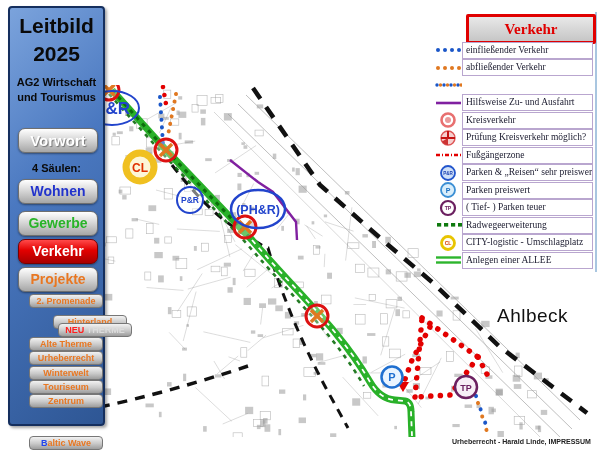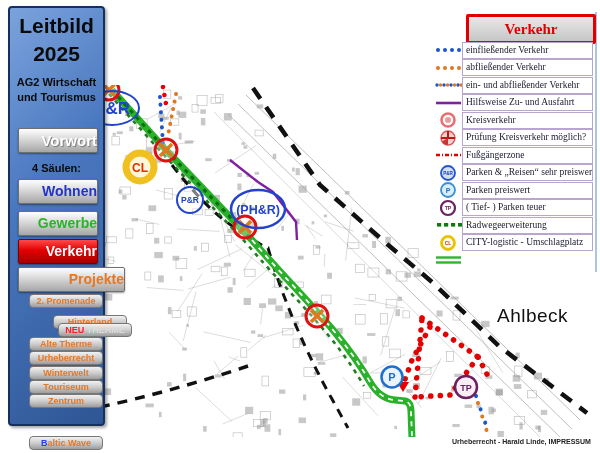--- a/index.html
+++ b/index.html
@@ -8,24 +8,24 @@
   
   .sidebar{position:absolute;left:8px;top:6px;width:97px;height:420px;
            background:linear-gradient(135deg,#7ba3dc 0%,#4a78c0 40%,#2e5694 100%);
            border:2px solid #152f5e;border-radius:4px;box-sizing:border-box;
            box-shadow:2px 2px 3px rgba(0,0,0,.35);}
   .sb-title{position:absolute;left:0;width:100%;text-align:center;color:#0a0a0a;font-weight:bold;}
   .t1{top:6px;font-size:21px;}
   .t2{top:34px;font-size:21px;}
   .t3{top:68px;font-size:11px;}
   .t4{top:83px;font-size:11px;}
-  .btn{position:absolute;left:8px;width:78px;height:23px;border-radius:2px;
+  .btn{position:absolute;left:8px;width:78px;height:23px;border-radius:7px;
        background:linear-gradient(180deg,#ffffff 0%,#d8d8d8 45%,#a6a6a6 100%);
        border:1px solid #6f6f6f;box-shadow:0 1px 2px rgba(0,0,0,.4);
-       text-align:right;font-weight:bold;font-size:14px;line-height:23px;cursor:pointer;}
+       text-align:center;font-weight:bold;font-size:14px;line-height:23px;cursor:pointer;}
   .btn-vorwort{top:120px;color:#ffffff;font-size:15px;text-shadow:1px 1px 1px #777;}
   .lbl-saeulen{position:absolute;top:154px;left:0;width:100%;text-align:center;
                font-size:11px;font-weight:bold;color:#0a0a0a;}
   .btn-red{background:linear-gradient(180deg,#ff4a4a 0%,#e20000 45%,#a80000 100%);
            border:1px solid #7a0000;color:#fff;}
   .sm-btn{position:absolute;left:19px;width:72px;height:12px;border-radius:4px;
           background:linear-gradient(180deg,#f2f2f2 0%,#c9c9c9 55%,#9d9d9d 100%);
           border:1px solid #777;font-size:9px;font-weight:bold;line-height:12px;
           text-align:center;color:#e87722;cursor:pointer;white-space:nowrap;overflow:hidden;}
   .btn-weitere{top:420px;height:16px;line-height:16px;font-size:10px;border-radius:6px;}
@@ -416,21 +416,21 @@
     <div class="sb-title t1">Leitbild</div>
     <div class="sb-title t2">2025</div>
     <div class="sb-title t3">AG2 Wirtschaft</div>
     <div class="sb-title t4">und Tourismus</div>
     <div class="btn btn-vorwort">Vorwort</div>
     <div class="lbl-saeulen">4 Säulen:</div>
     <div id="pillars">
         <div class="btn" style="top: 171px; color: rgb(34, 51, 204);">Wohnen</div>
         <div class="btn" style="top: 203px; color: rgb(40, 180, 40);">Gewerbe</div>
         <div class="btn btn-red" style="top: 231px; color: rgb(255, 255, 255);">Verkehr</div>
-        <div class="btn" style="top: 259px; color: rgb(232, 119, 34); padding-left: 27px;">Projekte</div>
+        <div class="btn" style="top: 259px; color: rgb(232, 119, 34);">Projekte</div>
       </div>
     <div id="projects">
         <div class="sm-btn" style="top: 286px;"><span style="color: rgb(232, 119, 34);">2. Promenade</span></div>
         <div class="sm-btn" style="top: 307px; margin-left: 24px;"><span style="color: rgb(232, 119, 34);">Hinterland</span></div>
         <div class="sm-btn" style="top: 314.6px; margin-left: 29px;"><span style="color: rgb(255, 31, 31);">NEU </span><span style="color: rgb(220, 220, 220);">THERME</span></div>
         <div class="sm-btn" style="top: 328.9px;"><span style="color: rgb(232, 119, 34);">Alte  Therme</span></div>
         <div class="sm-btn" style="top: 343.2px;"><span style="color: rgb(232, 119, 34);">Urheberrecht</span></div>
         <div class="sm-btn" style="top: 357.5px;"><span style="color: rgb(232, 119, 34);">Winterwelt</span></div>
         <div class="sm-btn" style="top: 371.8px;"><span style="color: rgb(232, 119, 34);">Touriseum</span></div>
         <div class="sm-btn" style="top: 386.1px;"><span style="color: rgb(232, 119, 34);">Zentrum</span></div>
@@ -462,21 +462,20 @@
         <span class="lg-icon"><svg width="27" height="18" viewBox="0 0 27 18">
             <circle cx="2" cy="9" r="1.7" fill="#1a56c8"></circle>
             <circle cx="5.5" cy="9" r="1.7" fill="#e07820"></circle>
             <circle cx="9" cy="9" r="1.7" fill="#1a56c8"></circle>
             <circle cx="12.5" cy="9" r="1.7" fill="#e07820"></circle>
             <circle cx="16" cy="9" r="1.7" fill="#1a56c8"></circle>
             <circle cx="19.5" cy="9" r="1.7" fill="#e07820"></circle>
             <circle cx="23" cy="9" r="1.7" fill="#1a56c8"></circle>
             <circle cx="26" cy="9" r="1.7" fill="#e07820"></circle>
           </svg></span>
-        <span class="lg-box">ein- und abfließender Verkehr</span>
       </div>
       <div class="lg-row" style="top: 52.5px;">
         <span class="lg-icon"><svg width="27" height="18" viewBox="0 0 27 18">
             <line x1="1" y1="9" x2="26" y2="9" stroke="#8020a0" stroke-width="2.6"></line>
           </svg></span>
         <span class="lg-box">Hilfsweise Zu- und Ausfahrt</span>
       </div>
       <div class="lg-row" style="top: 70px;">
         <span class="lg-icon"><svg width="27" height="18" viewBox="0 0 27 18">
             <circle cx="13" cy="9" r="6.5" fill="#fff" stroke="#e87070" stroke-width="2.6"></circle>
@@ -534,18 +533,19 @@
             <circle cx="13" cy="9" r="6.5" fill="#fffef2" stroke="#e8c400" stroke-width="2.8"></circle>
             <text x="13" y="11" text-anchor="middle" font-size="5" font-weight="bold" fill="#d93600" font-family="Liberation Sans,sans-serif">CL</text>
           </svg></span>
         <span class="lg-box">CITY-logistic - Umschlagplatz</span>
       </div>
       <div class="lg-row" style="top: 210px;">
         <span class="lg-icon"><svg width="27" height="18" viewBox="0 0 27 18">
             <line x1="1" y1="6.5" x2="26" y2="6.5" stroke="#2db52d" stroke-width="2.4"></line>
             <line x1="1" y1="11.5" x2="26" y2="11.5" stroke="#2db52d" stroke-width="2.4"></line>
           </svg></span>
+        <span class="lg-box">Anlegen einer ALLEE</span>
       </div>
     </div>
   <div class="accent-line"></div>
 
   <div class="copyright">Urheberrecht - Harald Linde, IMPRESSUM</div>
 </div>
 
 </body></html>

